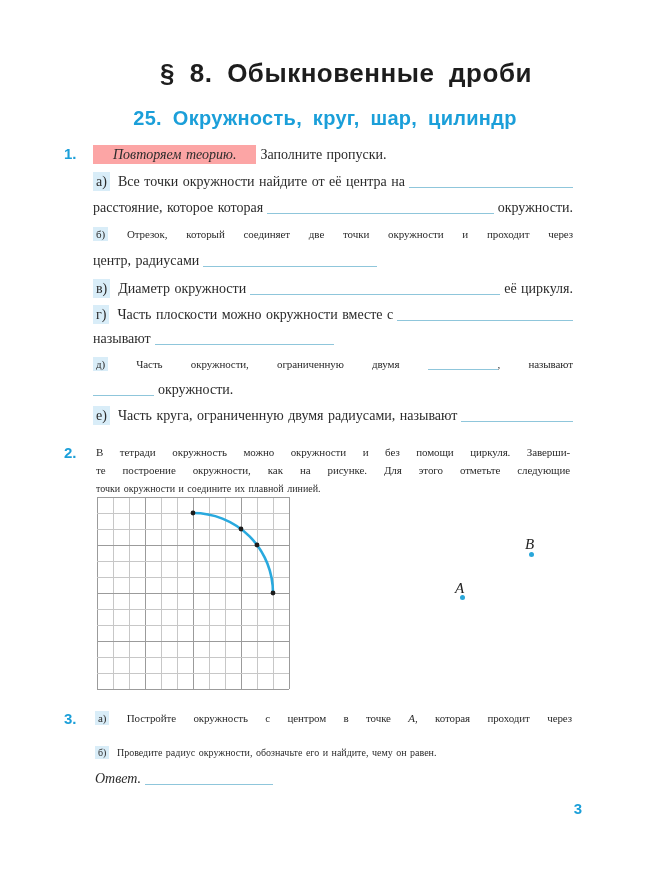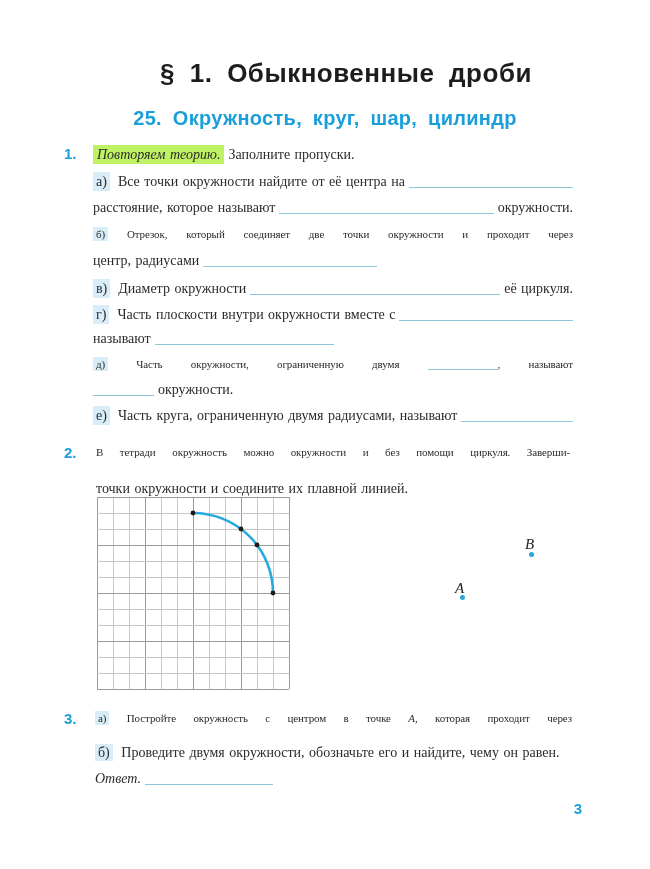--- a/index.html
+++ b/index.html
@@ -29,26 +29,26 @@
     position:absolute; left:93px; width:480px; display:flex; align-items:baseline;
     column-gap:4px; font-size:14px; line-height:17px; white-space:nowrap;
     word-spacing:1px;
   }
   .j {
     position:absolute; left:93px; width:480px; font-size:11px; line-height:17px;
     height:18px; overflow:hidden; text-align:justify; text-align-last:justify;
     word-spacing:1px; letter-spacing:-0.1px;
   }
   .plain {
-    position:absolute; left:93px; width:480px; font-size:14px; line-height:17px;
+    position:absolute; left:93px; width:480px; font-size:10px; line-height:17px;
     word-spacing:1px; white-space:nowrap;
   }
   .lbl { background:#d9edf8; padding:1px 3px; margin-right:4px; }
   .j .lbl { margin-right:0; }
-  .hl { background:#bef264; padding:1px 4px; }
+  .hl { background:#fca5a5; padding:1px 20px; }
   .it { font-style:italic; }
   .blank {
     display:inline-block; height:12px; position:relative; top:2px;
     border-bottom:1.4px solid #8fc6db;
   }
   .grow { flex:1 1 auto; }
   .w70 { width:70px; } .w61 { width:61px; } .w174 { width:174px; }
   .w179 { width:179px; } .w128 { width:128px; }
   .figure { position:absolute; left:96px; top:496px; width:478px; height:206px; }
   .figure svg { position:absolute; left:0; top:0; }
@@ -61,36 +61,36 @@
     position:absolute; left:566px; top:800px; width:16px; text-align:right;
     font-family:"Liberation Sans","DejaVu Sans",sans-serif; font-weight:bold;
     font-size:15px; color:#1b9fd9;
   }
 </style>
 </head>
 <body>
 
 <div class="page">
 
-  <div class="title">§ 1. Обыкновенные дроби</div>
+  <div class="title">§ 8. Обыкновенные дроби</div>
   <div class="subtitle">25. Окружность, круг, шар, цилиндр</div>
 
   <div class="num" style="top:145px">1.</div>
   <div class="line" style="top:145px">
     <span class="hl it">Повторяем теорию.</span>
     <span>Заполните пропуски.</span>
   </div>
 
   <div class="line" style="top:172px">
     <span class="lbl">а)</span>
     <span>Все точки окружности найдите от её центра на</span>
     <span class="blank grow"></span>
   </div>
   <div class="line" style="top:199px">
-    <span>расстояние, которое называют</span>
+    <span>расстояние, которое которая</span>
     <span class="blank grow"></span>
     <span>окружности.</span>
   </div>
 
   <div class="j" style="top:226px">
     <span class="lbl">б)</span>
     <span>Отрезок, который соединяет две точки окружности и проходит через</span>
   </div>
   <div class="line" style="top:252px">
     <span>центр, радиусами</span>
@@ -99,21 +99,21 @@
 
   <div class="line" style="top:279px">
     <span class="lbl">в)</span>
     <span>Диаметр окружности</span>
     <span class="blank grow"></span>
     <span>её циркуля.</span>
   </div>
 
   <div class="line" style="top:305px">
     <span class="lbl">г)</span>
-    <span>Часть плоскости внутри окружности вместе с</span>
+    <span>Часть плоскости можно окружности вместе с</span>
     <span class="blank grow"></span>
   </div>
   <div class="line" style="top:330px">
     <span>называют</span>
     <span class="blank w179"></span>
   </div>
 
   <div class="j" style="top:355px">
     <span class="lbl">д)</span>
     <span>Часть окружности, ограниченную двумя</span>
@@ -126,20 +126,21 @@
   </div>
 
   <div class="line" style="top:406px">
     <span class="lbl">е)</span>
     <span>Часть круга, ограниченную двумя радиусами, называют</span>
     <span class="blank grow"></span>
   </div>
 
   <div class="num" style="top:444px">2.</div>
   <div class="j" style="top:444px;left:96px;width:474px">В тетради окружность можно окружности и без помощи циркуля. Заверши-</div>
+  <div class="j" style="top:462px;left:96px;width:474px">те построение окружности, как на рисунке. Для этого отметьте следующие</div>
   <div class="plain" style="top:480px;left:96px;width:474px">точки окружности и соедините их плавной линией.</div>
 
   <div class="figure">
     <svg shape-rendering="crispEdges" width="194" height="194" viewBox="0 0 194 194">
         <line x1="1" y1="1" x2="1" y2="193" stroke="#9b9b9b" stroke-width="1"></line>
         <line x1="17" y1="1" x2="17" y2="193" stroke="#c7c7c7" stroke-width="1"></line>
         <line x1="33" y1="1" x2="33" y2="193" stroke="#c7c7c7" stroke-width="1"></line>
         <line x1="49" y1="1" x2="49" y2="193" stroke="#9b9b9b" stroke-width="1"></line>
         <line x1="65" y1="1" x2="65" y2="193" stroke="#c7c7c7" stroke-width="1"></line>
         <line x1="81" y1="1" x2="81" y2="193" stroke="#c7c7c7" stroke-width="1"></line>
@@ -176,21 +177,21 @@
   </div>
 
   <div class="num" style="top:710px">3.</div>
   <div class="j" style="top:710px;left:95px;width:477px">
     <span class="lbl">а)</span>
     <span>Постройте окружность с центром в точке</span>
     <span class="it">A</span><span>, которая проходит через</span>
   </div>
   <div class="plain" style="top:744px;left:95px">
     <span class="lbl">б)</span>
-    <span>Проведите двумя окружности, обозначьте его и найдите, чему он равен.</span>
+    <span>Проведите радиус окружности, обозначьте его и найдите, чему он равен.</span>
   </div>
   <div class="line" style="top:770px;left:95px">
     <span class="it">Ответ.</span>
     <span class="blank w128"></span>
   </div>
 
   <div class="pagenum">3</div>
 </div>
 
 </body></html>

